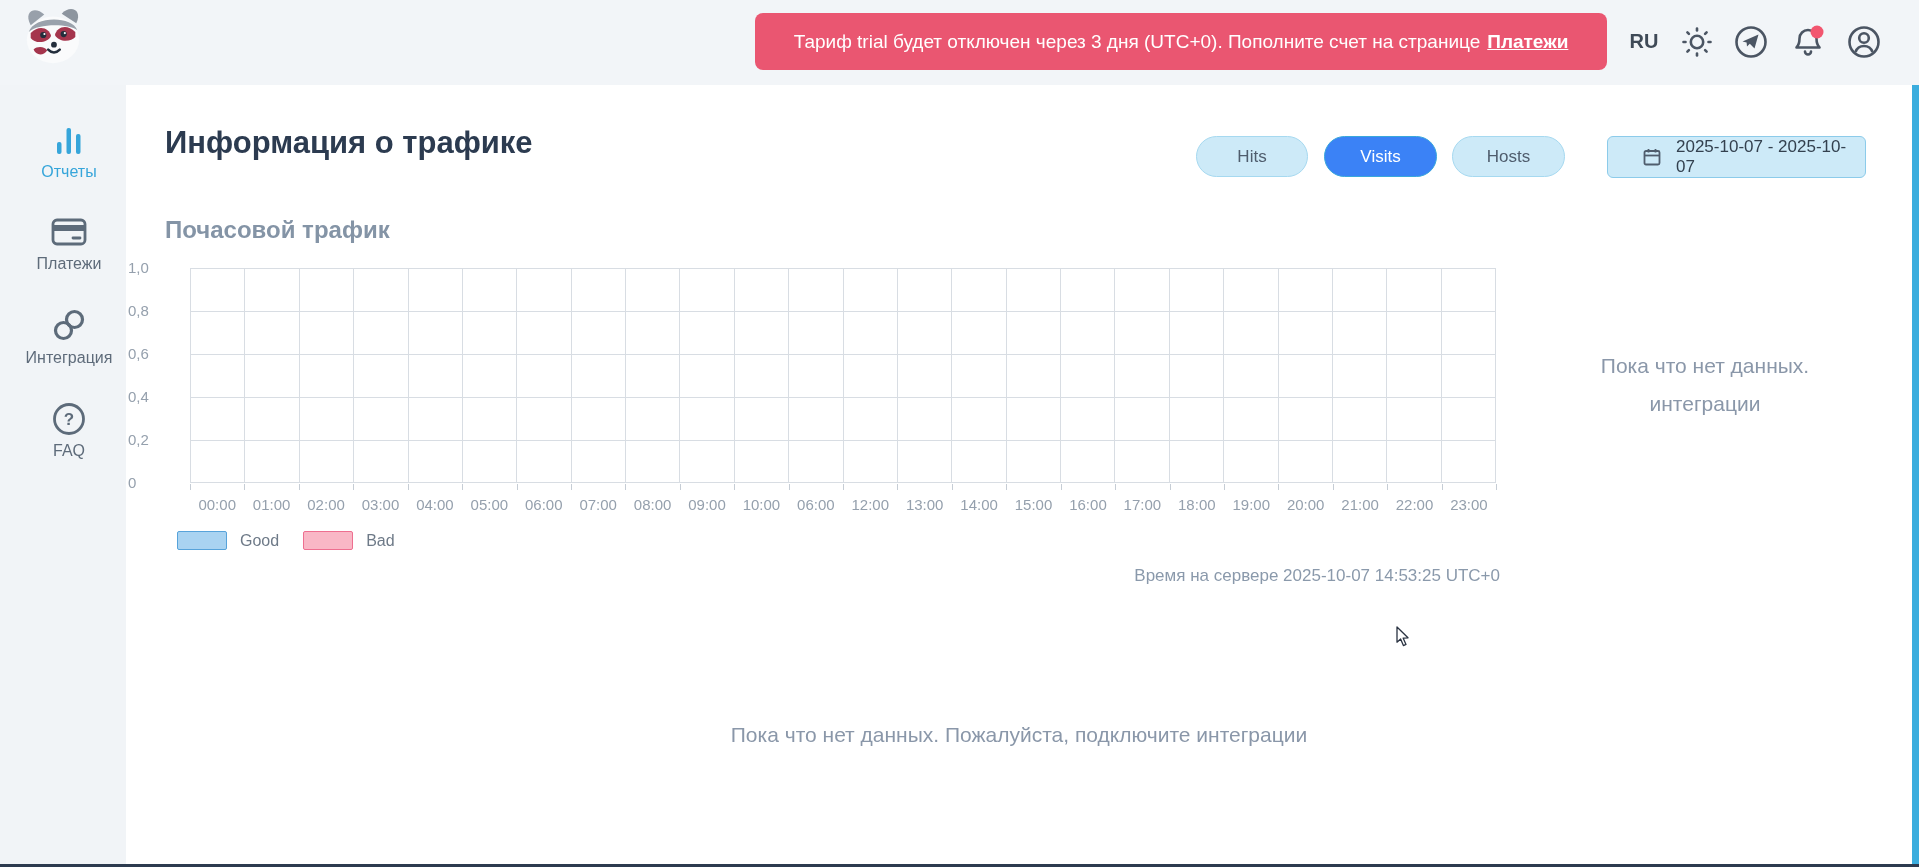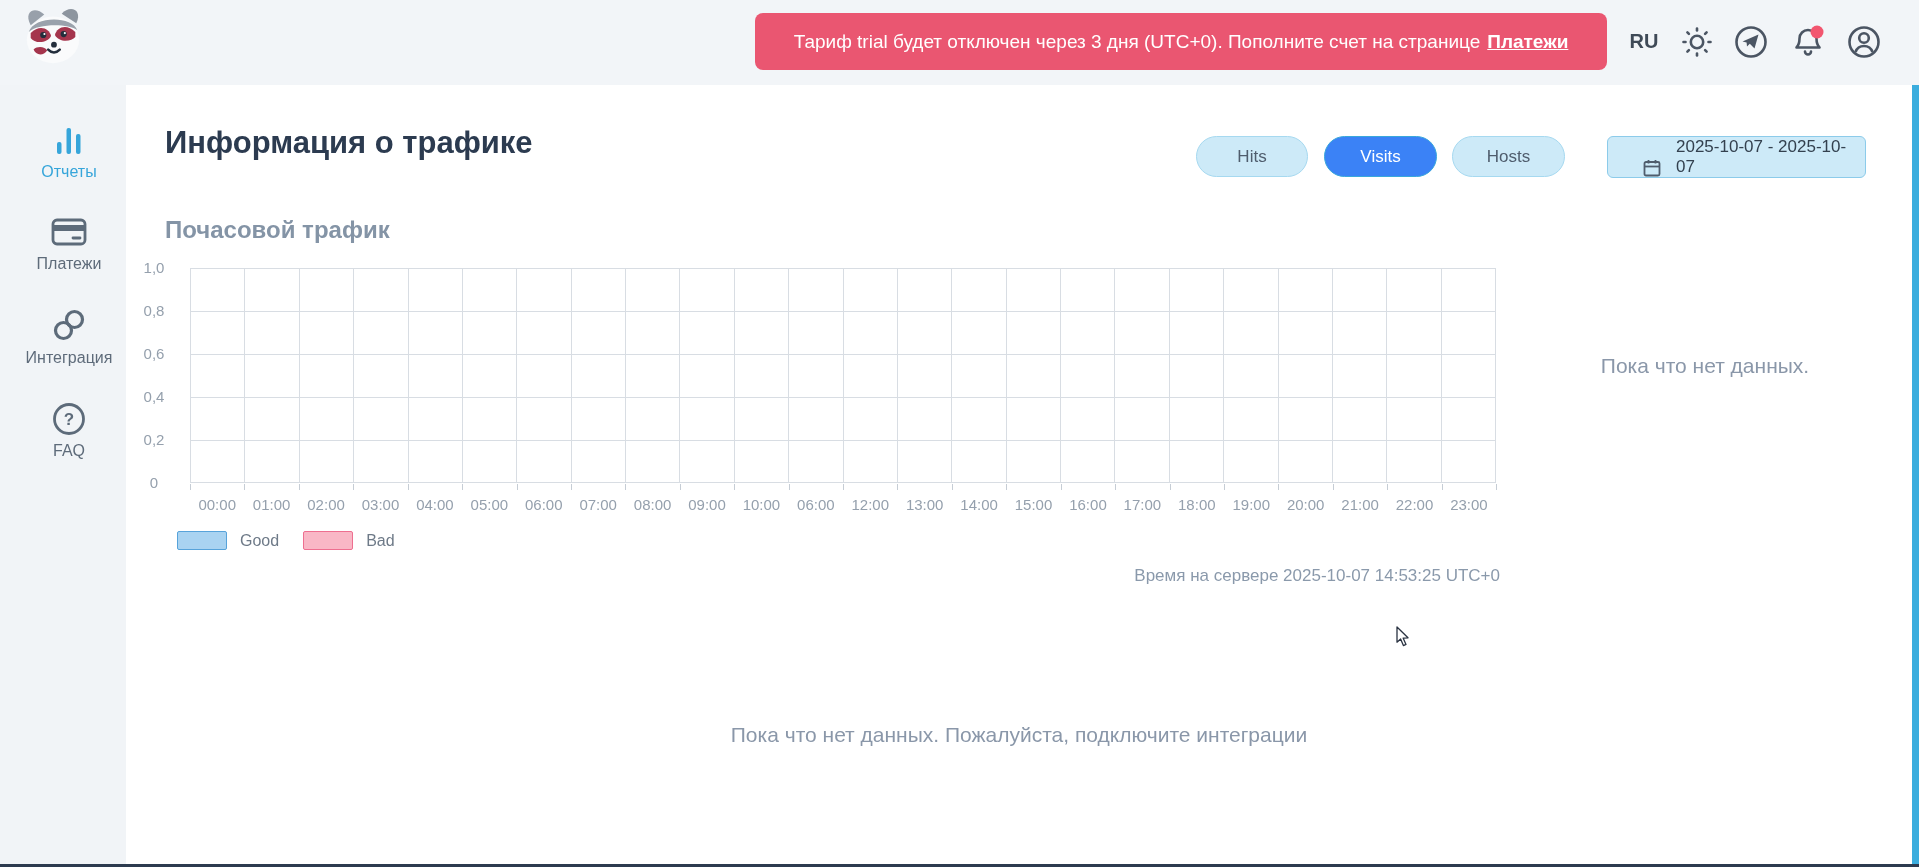--- a/index.html
+++ b/index.html
@@ -31,32 +31,32 @@
   .page-title { position:absolute; left:165px; top:125px; font-size:31px; font-weight:bold; color:#2c3b50; }
   .pill {
     position:absolute; top:136px; height:41px; border-radius:21px;
     background:#cdeaf8; border:1px solid #a6d9f0; color:#4f5d6d;
     font-size:17px; font-family:inherit; display:flex; align-items:center; justify-content:center; cursor:pointer;
   }
   .pill.active { background:#3b82f6; border-color:#3aa8db; color:#ffffff; }
   .date-picker {
     position:absolute; left:1607px; top:136px; width:259px; height:42px;
     background:#cdeaf8; border:1px solid #8ccbea; border-radius:6px;
-    display:flex; align-items:flex-end; justify-content:center; gap:15px;
+    display:flex; align-items:center; justify-content:center; gap:15px;
     font-size:17px; color:#33414f; cursor:pointer;padding-left:35px;
   }
   .section-title { position:absolute; left:165px; top:216px; font-size:24px; font-weight:bold; color:#8494a6; }
   
   .plot { position:absolute; left:190px; top:268px; width:1306px; height:215px;
           border:1px solid #d8dde3; display:flex; }
   .plot .cell { flex:1 1 0; border-right:1px solid #d8dde3; }
   .plot .cell:last-child { border-right:none; }
   .hline { position:absolute; left:190px; width:1306px; height:1px; background:#d8dde3; }
   .ylabels { position:absolute; left:128px; top:268px; width:52px; height:215px; }
-  .ylabels span { position:absolute; right:0; width:52px; text-align:center; font-size:15px; color:#95a0ad; }
+  .ylabels span { position:absolute; right:0; width:52px; text-align:left; font-size:15px; color:#95a0ad; }
   .ticks { position:absolute; left:190px; top:484px; width:1306px; height:6px; }
   .ticks i { position:absolute; top:0; width:1px; height:6px; background:#c6cdd5; }
   .xlabels { position:absolute; left:190px; top:496px; width:1306px; display:flex; }
   .xlabels span { flex:1 1 0; text-align:center; font-size:15px; color:#95a0ad; }
   .legend { position:absolute; left:177px; top:531px; display:flex; align-items:center; }
   .swatch { width:50px; height:19px; border-radius:2px; border:1.5px solid; }
   .legend .lbl { font-size:16px; color:#6e7a88; margin-left:13px; }
   .legend .item { display:flex; align-items:center; }
   .legend .item + .item { margin-left:24px; }
   .server-time { position:absolute; left:1000px; top:566px; width:500px; text-align:right;
@@ -287,20 +287,21 @@
     <div class="lbl">Good</div>
   </div>
   <div class="item">
     <div class="swatch" id="swatch-bad" style="background: rgb(249, 183, 198); border-color: rgb(238, 111, 144);"></div>
     <div class="lbl">Bad</div>
   </div>
 </div>
 
 <div class="no-data-side">
   <div>Пока что нет данных.</div>
+  <div>интеграции</div>
 </div>
 
 <div class="server-time">Время на сервере 2025-10-07 14:53:25 UTC+0</div>
 
 <div class="no-data-bottom">Пока что нет данных. Пожалуйста, подключите интеграции</div>
 
 <div class="scrollbar"></div>
 <div class="bottom-bar"></div>
 
 <svg class="cursor" viewBox="0 0 14 21">

